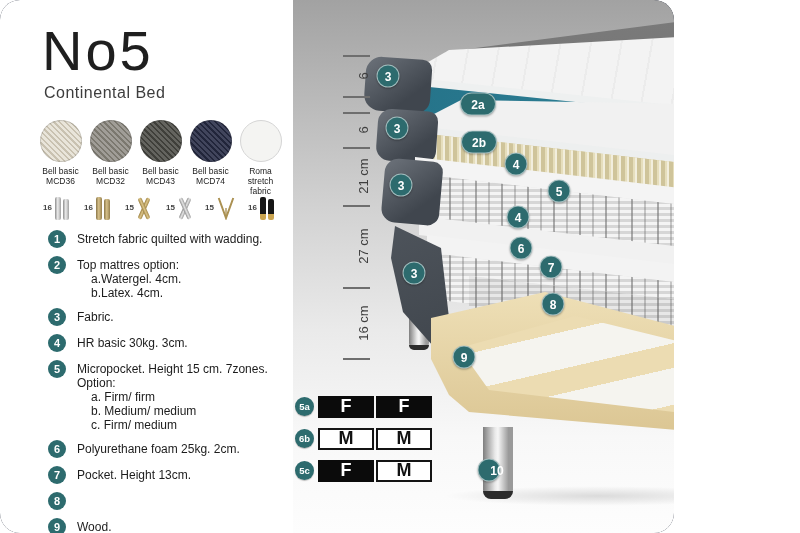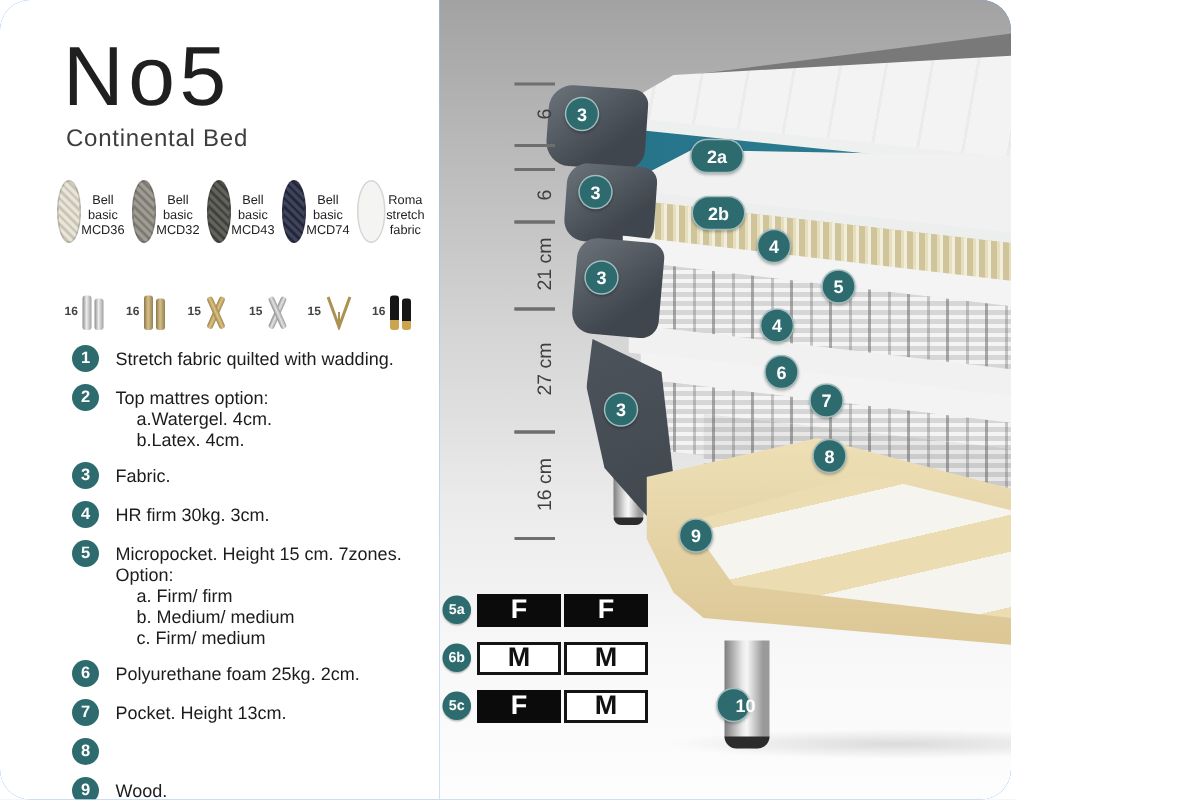--- a/index.html
+++ b/index.html
@@ -1,27 +1,27 @@
 <!DOCTYPE html>
 <html><head>
 <meta charset="utf-8">
 <style>
   html,body{margin:0;padding:0;background:#fff;}
-  .page{position:relative;width:674px;height:533px;background:#3b82f6;overflow:hidden;
+  .page{position:relative;width:674px;height:533px;background:#0f172a;overflow:hidden;
         font-family:"Liberation Sans",sans-serif;color:#222;border-radius:20px;}
 
   
   .left{position:absolute;left:0;top:0;width:293px;height:533px;background:#fff;}
   .title{position:absolute;left:42px;top:18px;font-size:56px;font-weight:300;
          letter-spacing:3px;color:#1f1f1f;font-family:"Liberation Sans",sans-serif;}
   .subtitle{position:absolute;left:44px;top:84px;font-size:16px;font-weight:300;
             letter-spacing:.5px;color:#3d3d3d;}
 
   #fabrics{position:absolute;left:38px;top:120px;width:246px;display:flex;gap:5px;}
-  .fab-item{width:45px;display:flex;align-items:center;}
+  .fab-item{width:45px;display:flex;flex-direction:column;align-items:center;}
   .sw{width:42px;height:42px;border-radius:50%;border:1px solid rgba(0,0,0,.15);box-sizing:border-box;}
   .fab-label{margin-top:4px;font-size:8.5px;line-height:1.2;text-align:center;color:#222;}
 
   #legs-row{position:absolute;left:38px;top:194px;width:250px;display:flex;align-items:flex-end;gap:4px;}
   .leg-item{display:flex;align-items:flex-end;width:37px;justify-content:center;}
   .leg-num{font-size:8px;font-weight:bold;color:#444;margin-right:2px;margin-bottom:8px;}
   .leg-glyph{display:inline-flex;align-items:flex-end;height:26px;}
   .cyl{display:inline-block;width:6px;height:23px;border-radius:2px;margin:0 1px;}
   .cyl.c2{height:21px;margin-top:2px;}
   .chrome{background:linear-gradient(90deg,#8d8d8d,#ececec 45%,#a0a0a0);}
@@ -248,21 +248,21 @@
         </div>
         <div class="feat">
           <span class="badge">3</span>
           <div class="ftext">
             <div class="fmain">Fabric.</div>
           </div>
         </div>
         <div class="feat">
           <span class="badge">4</span>
           <div class="ftext">
-            <div class="fmain">HR firm 30kg. 3cm.</div>
+            <div class="fmain">HR basic 30kg. 3cm.</div>
           </div>
         </div>
         <div class="feat">
           <span class="badge">5</span>
           <div class="ftext">
             <div class="fmain">Micropocket. Height 15 cm. 7zones. Option:</div>
             <div class="fsub">a. Firm/ firm</div>
             <div class="fsub">b. Medium/ medium</div>
             <div class="fsub">c. Firm/ medium</div>
           </div>

